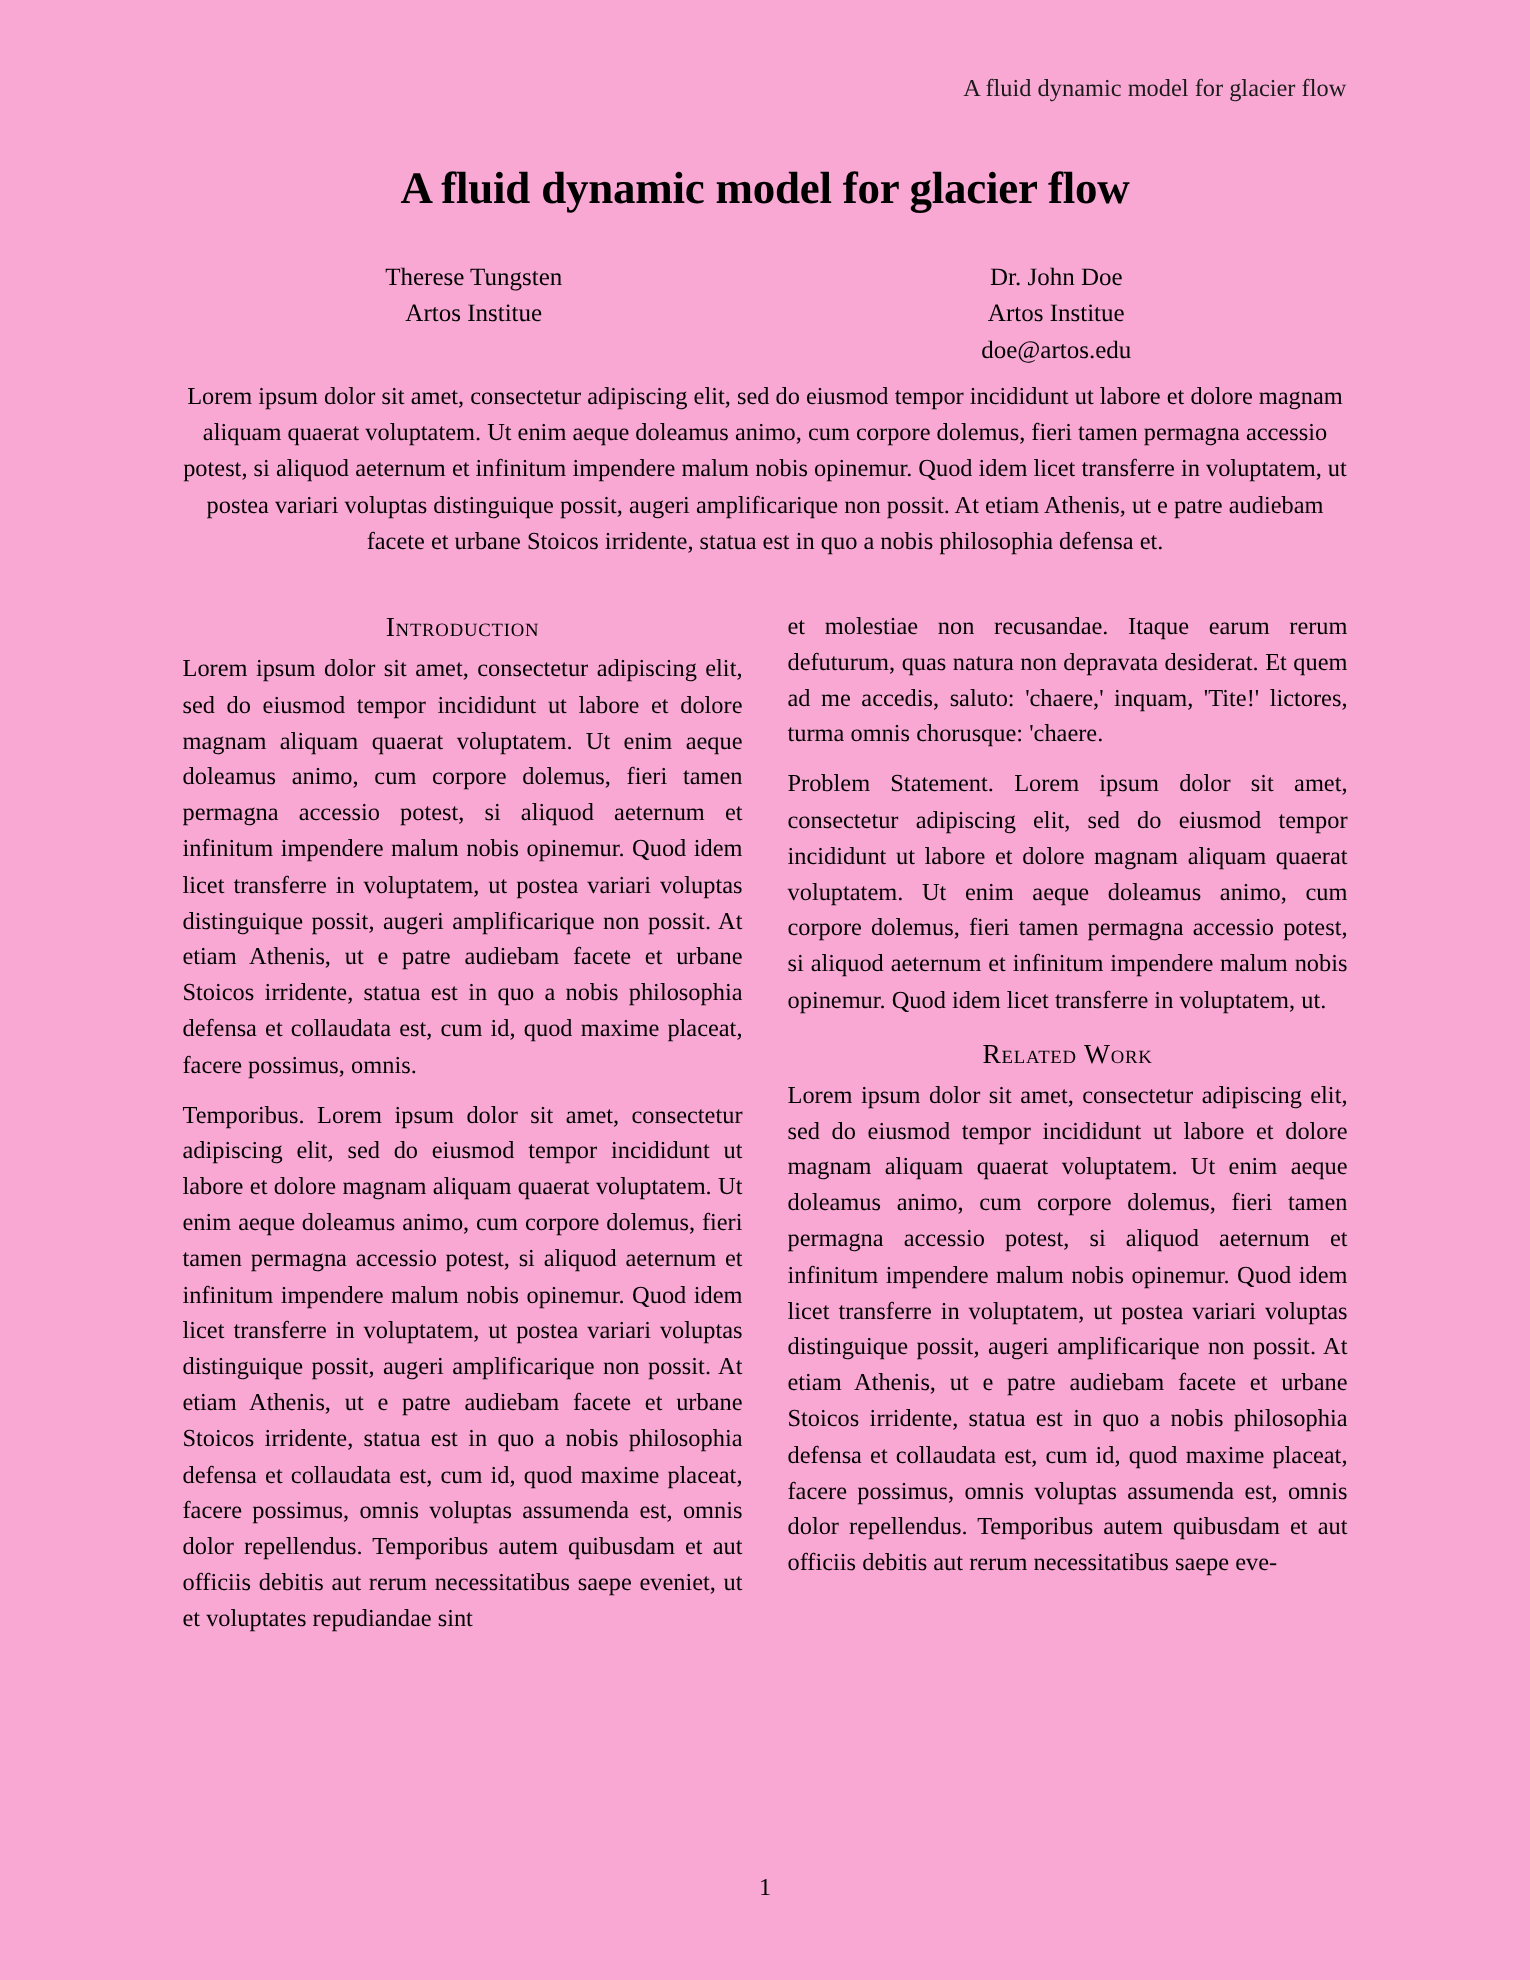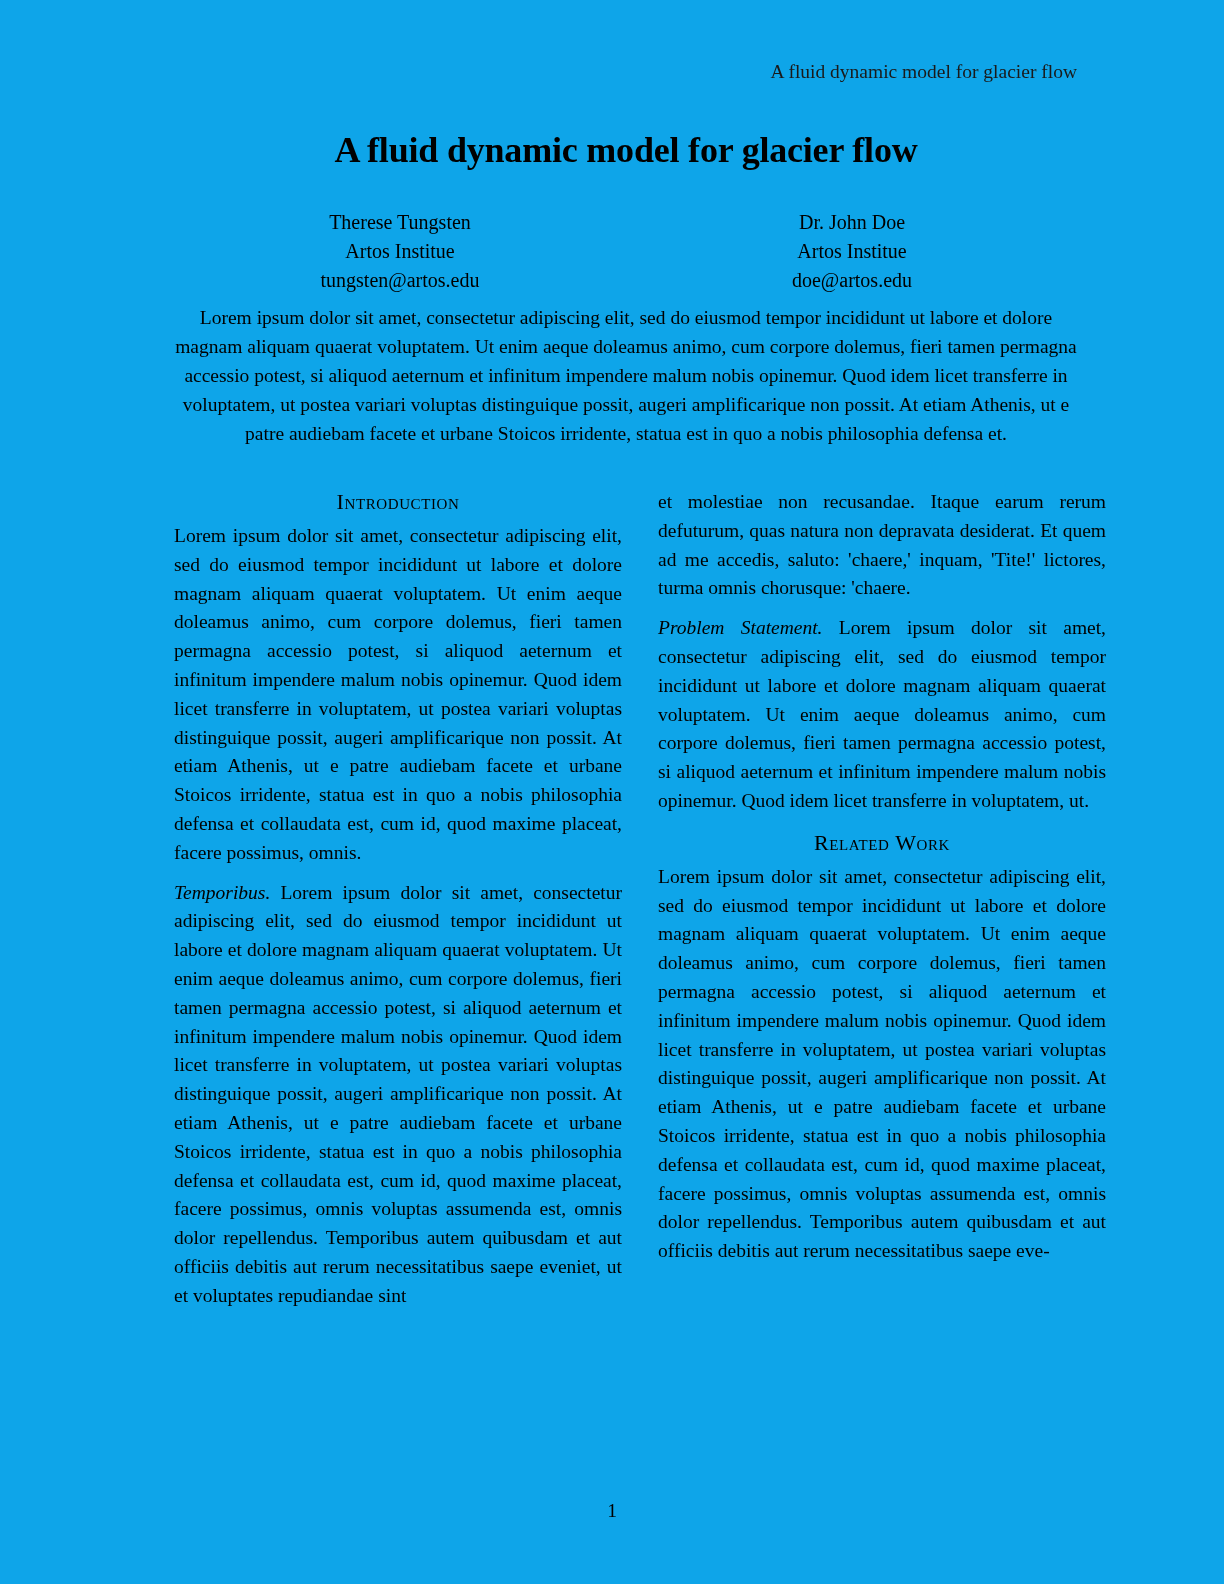--- a/index.html
+++ b/index.html
@@ -6,23 +6,22 @@
   html, body { background: #ffffff; }
   body {
     width: 1224px;
     font-family: "Liberation Serif", "DejaVu Serif", serif;
     color: #000000;
   }
   .page {
     position: relative;
     width: 1224px;
     height: 1584px;
-    background: #0ea5e9;
+    background: #f9a8d4;
     overflow: hidden;
-    padding-left: 28px;
   }
   .running-head {
     position: absolute;
     top: 60px;
     right: 147px;
     font-size: 19.5px;
     line-height: 24px;
     color: #1a1a1a;
   }
   .main { padding: 0 146px; }
@@ -75,21 +74,21 @@
     line-height: 28px;
     margin: 0 0 6px 0;
   }
   .section-heading.spaced-above { margin-top: 13px; }
   .body-para {
     font-size: 19.5px;
     line-height: 28.8px;
     text-align: justify;
   }
   .run-in { margin-top: 11px; }
-  .lead { font-style: italic; }
+  .lead { }
   .page-number {
     position: absolute;
     bottom: 62px;
     left: 0;
     width: 100%;
     text-align: center;
     font-size: 19.5px;
   }
 </style>
 </head>
@@ -100,21 +99,20 @@
   <div class="running-head">A fluid dynamic model for glacier flow</div>
 
   <main class="main">
 
     <h1 class="title">A fluid dynamic model for glacier flow</h1>
 
     <div class="authors">
       <div class="author">
         <div>Therese Tungsten</div>
         <div>Artos Institue</div>
-        <div>tungsten@artos.edu</div>
       </div>
       <div class="author">
         <div>Dr. John Doe</div>
         <div>Artos Institue</div>
         <div>doe@artos.edu</div>
       </div>
     </div>
 
     <section class="abstract">
       <p class="abstract-body">Lorem ipsum dolor sit amet, consectetur adipiscing elit, sed do eiusmod tempor incididunt ut labore et dolore magnam aliquam quaerat voluptatem. Ut enim aeque doleamus animo, cum corpore dolemus, fieri tamen permagna accessio potest, si aliquod aeternum et infinitum impendere malum nobis opinemur. Quod idem licet transferre in voluptatem, ut postea variari voluptas distinguique possit, augeri amplificarique non possit. At etiam Athenis, ut e patre audiebam facete et urbane Stoicos irridente, statua est in quo a nobis philosophia defensa et.</p>

